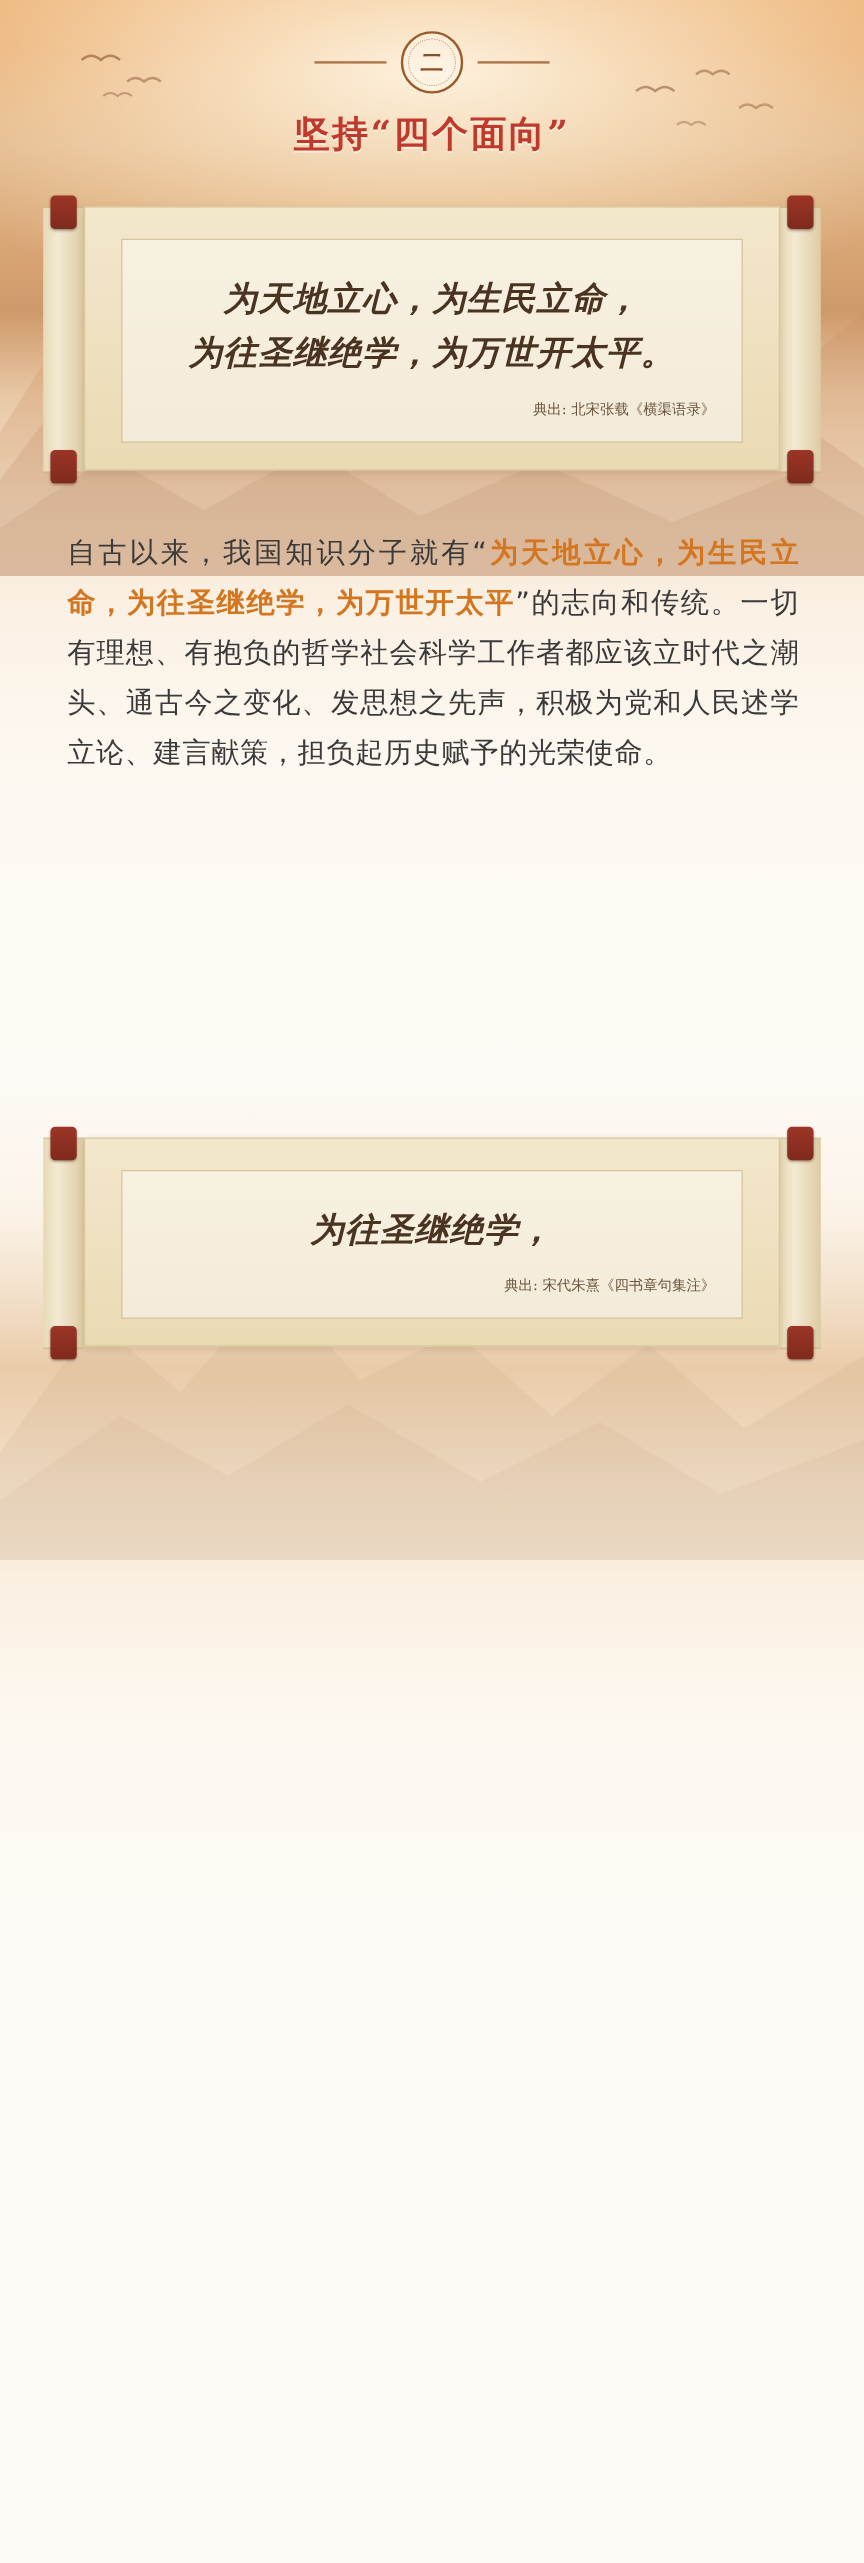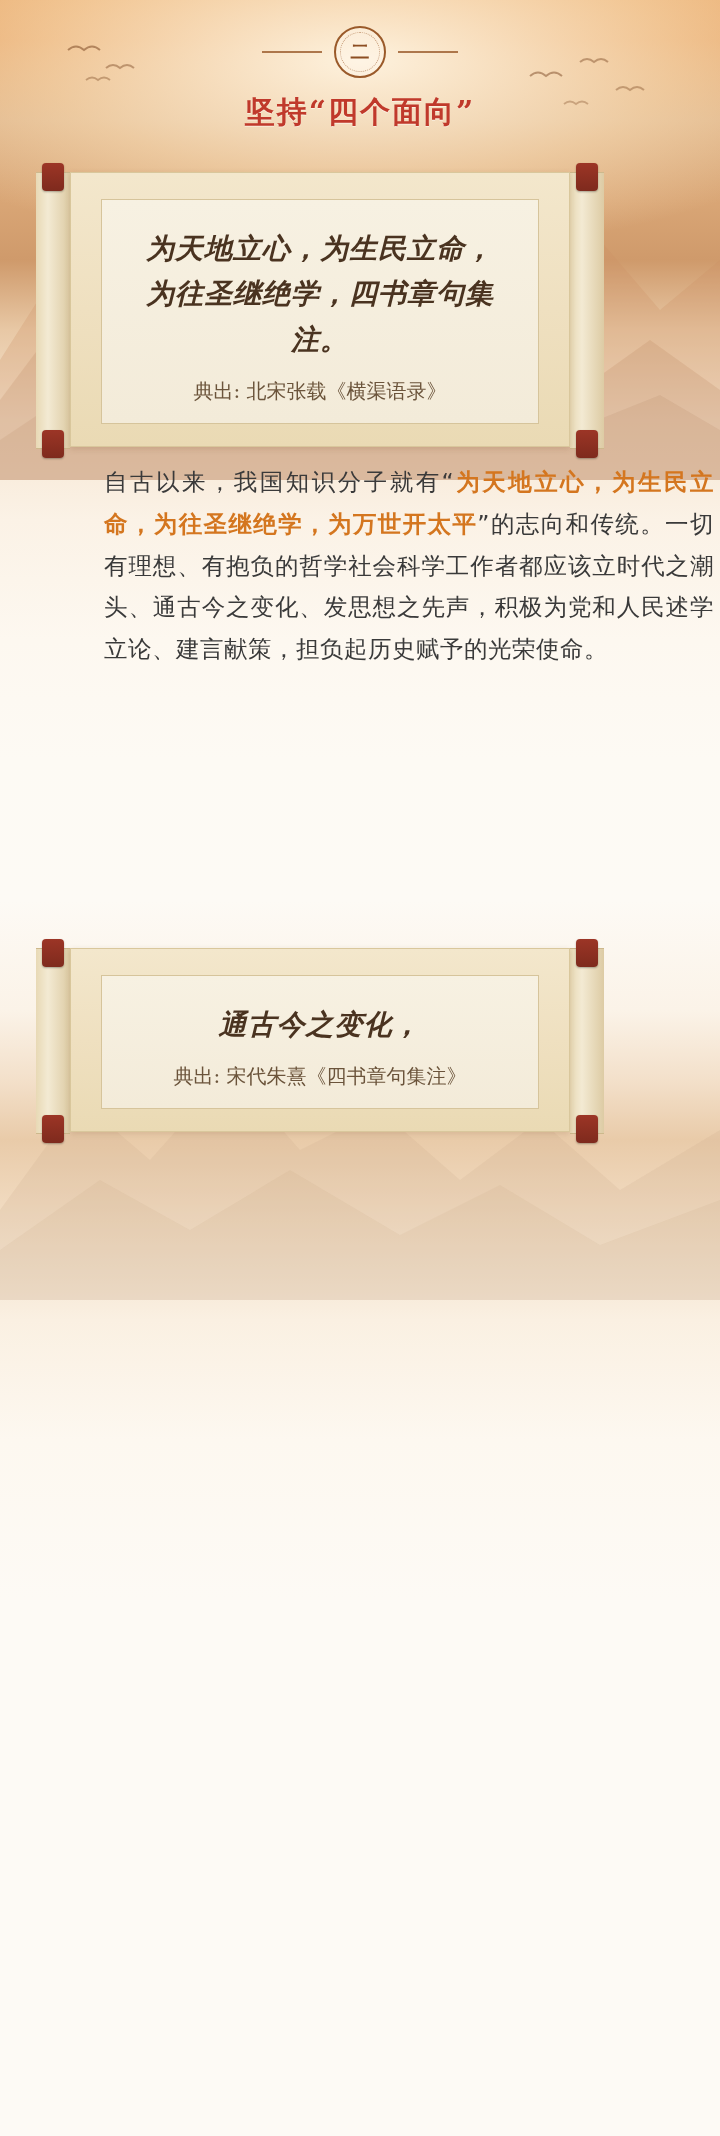--- a/index.html
+++ b/index.html
@@ -102,21 +102,21 @@
     font-size: 30px;
     letter-spacing: 2px;
     color: #c0392b;
     text-shadow: 0 1px 0 rgba(255,255,255,0.5);
   }
 
   
   .scroll {
     position: absolute;
     left: 36px;
-    width: 568px;
+    width: 648px;
     border-radius: 32px;
   }
   .scroll-inner {
     position: relative;
     margin: 0 34px;
     background: linear-gradient(180deg, #f3e7cc 0%, #efe0c0 50%, #eadaB4 100%);
     background-color: #f0e2c6;
     border: 1px solid #d9c79c;
     box-shadow: 0 2px 6px rgba(120,80,40,0.18);
     padding: 26px 30px 22px 30px;
@@ -155,22 +155,23 @@
     font-family: "DejaVu Serif", serif;
     font-weight: bold;
     color: #4a3320;
     font-size: 28px;
     line-height: 1.62;
     letter-spacing: 1px;
     font-style: italic;
   }
   .quote-src {
     margin-top: 16px;
-    font-family: "DejaVu Serif", serif;
-    font-size: 20px;
+    text-align: right;
+    font-family: "DejaVu Serif", serif;
+    font-size: 12px;
     color: #6b543b;
   }
 
   
   .body-block {
     position: absolute;
     left: 56px;
     width: 610px;
   }
   .para {
@@ -239,41 +240,41 @@
       <div class="knob tl"></div>
       <div class="knob bl"></div>
     </div>
     <div class="roller right">
       <div class="knob tr"></div>
       <div class="knob br"></div>
     </div>
     <div class="scroll-inner">
       <div class="scroll-paper">
         <div class="quote-line">为天地立心，为生民立命，</div>
-        <div class="quote-line">为往圣继绝学，四书章句集注。</div>
+        <div class="quote-line">为往圣继绝学，为万世开太平。</div>
         <div class="quote-src">典出: 北宋张载《横渠语录》</div>
       </div>
     </div>
   </div>
 
-  <div class="body-block" style="top:462px;margin-left:48px;">
+  <div class="body-block" style="top:440px;">
     <div class="para"><span>自古以来，我国知识分子就有“</span><span class="hl">为天地立心，为生民立命，为往圣继绝学，为万世开太平</span><span>”的志向和传统。一切有理想、有抱负的哲学社会科学工作者都应该立时代之潮头、通古今之变化、发思想之先声，积极为党和人民述学立论、建言献策，担负起历史赋予的光荣使命。</span></div>
   </div>
 
   <div class="scroll" style="top:948px;">
     <div class="roller left">
       <div class="knob tl"></div>
       <div class="knob bl"></div>
     </div>
     <div class="roller right">
       <div class="knob tr"></div>
       <div class="knob br"></div>
     </div>
     <div class="scroll-inner">
       <div class="scroll-paper">
-        <div class="quote-line">通古今之变化，</div>
+        <div class="quote-line">为往圣继绝学，</div>
         <div class="quote-src">典出: 宋代朱熹《四书章句集注》</div>
       </div>
     </div>
   </div>
 
 
 </div>
 
 </body></html>

